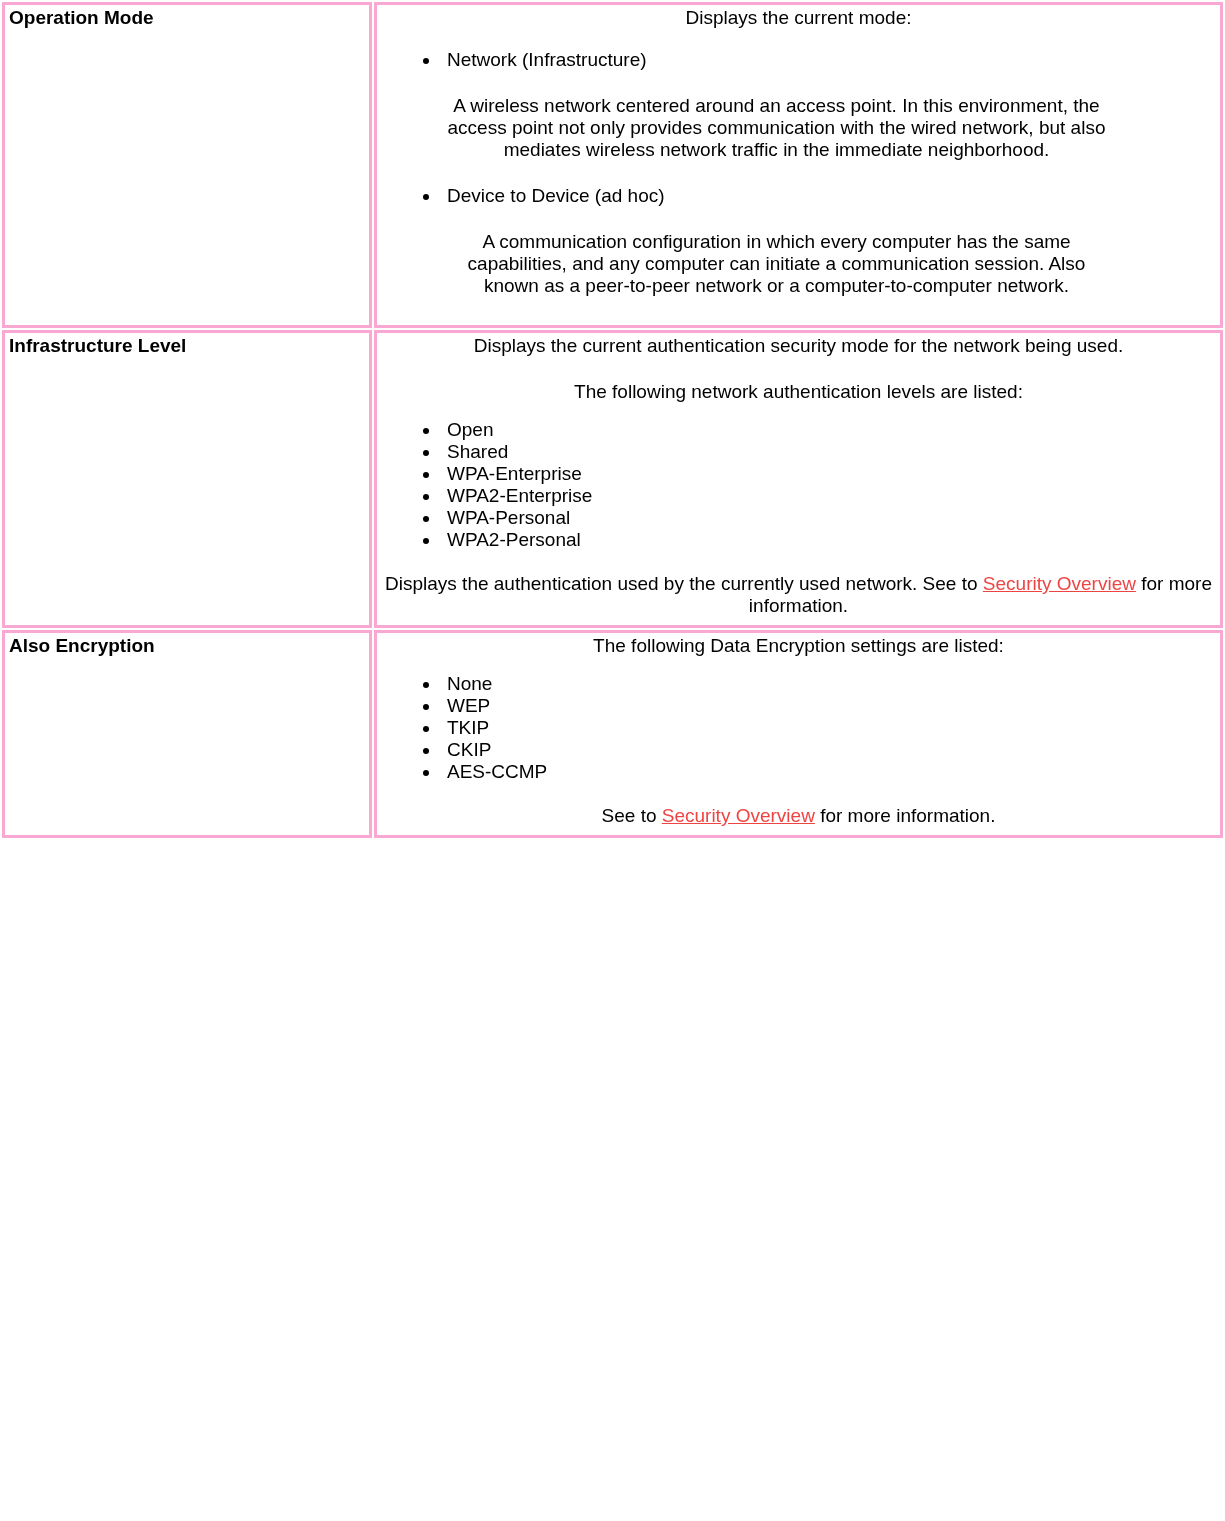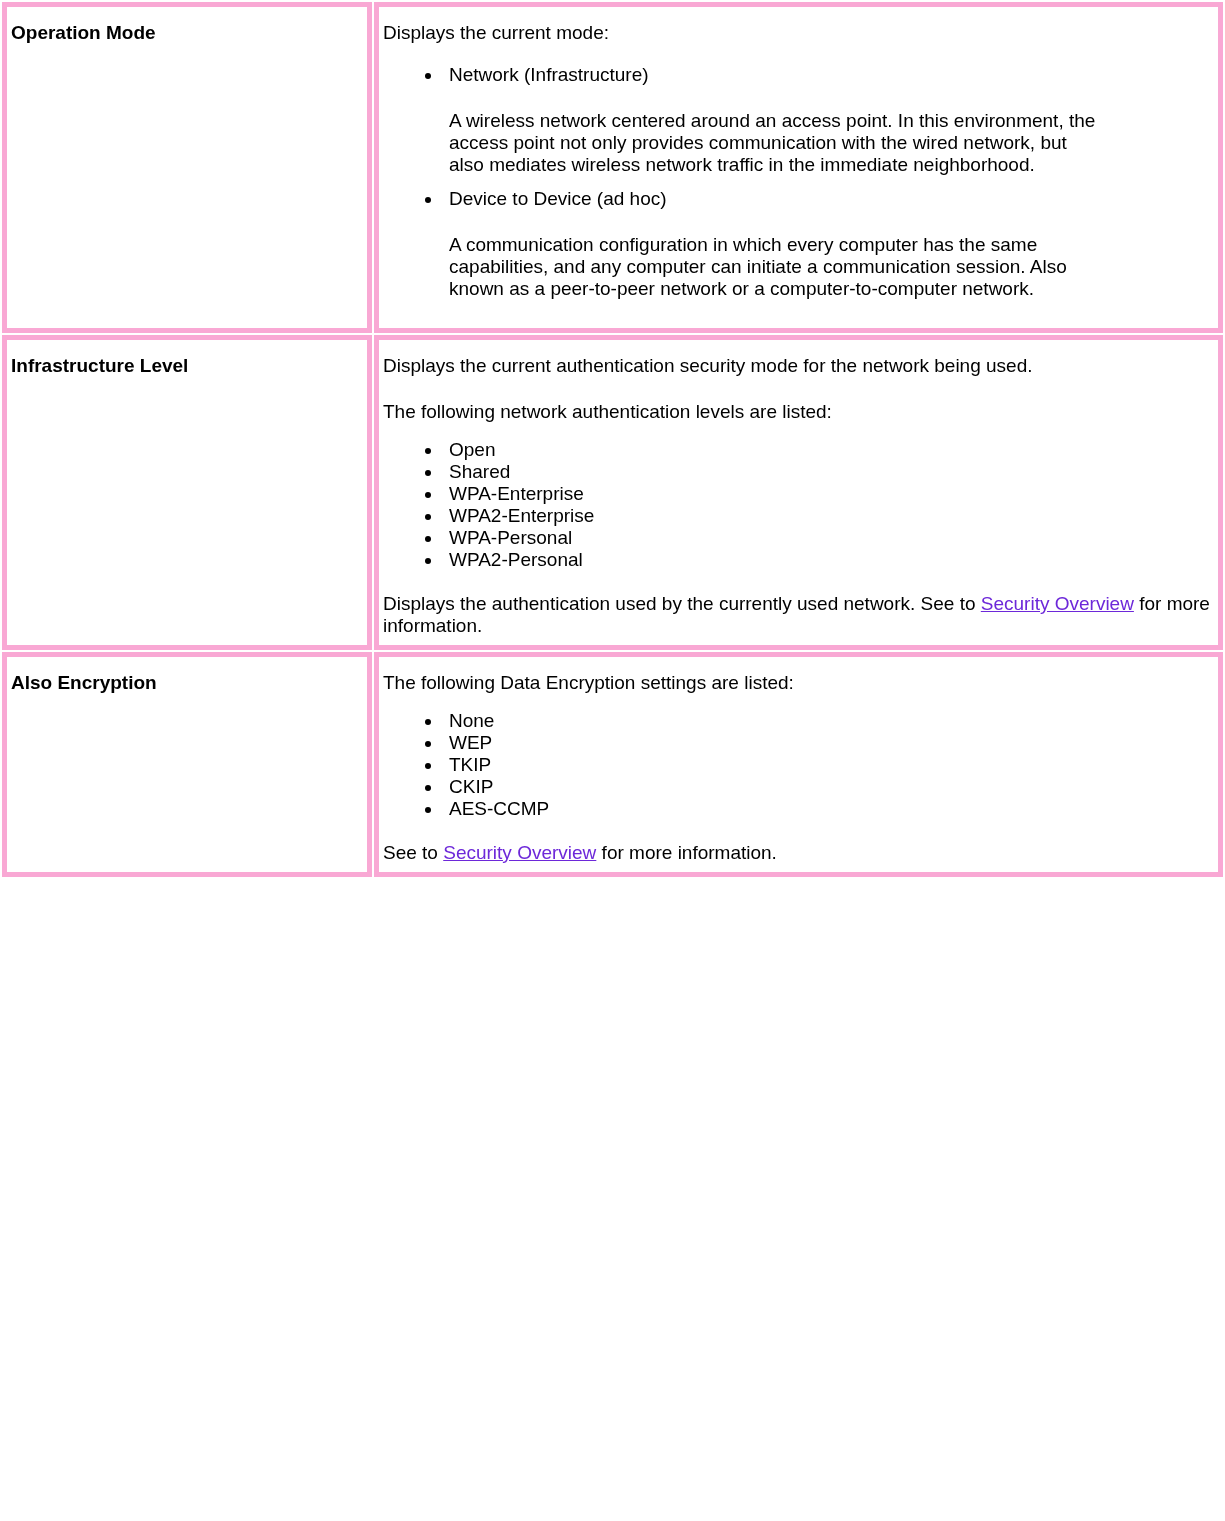--- a/index.html
+++ b/index.html
@@ -13,23 +13,23 @@
       background: #fff;
       color: #000;
       width: 1225px;
     }
     table {
       border-collapse: separate;
       border-spacing: 2px;
       width: 100%;
     }
     td {
-      border: 5px solid #f9a8d4;
+      border: 3px solid #f9a8d4;
       vertical-align: top;
-      padding: 15px 4px;
+      padding: 2px 4px;
     }
     td.label-cell {
       width: 370px;
       font-weight: bold;
     }
     td.desc-cell {
       padding-bottom: 8px;
     }
     ul {
       list-style-type: disc;
@@ -42,37 +42,38 @@
       margin-bottom: 22px;
     }
     ul.tight li {
       margin-bottom: 0;
     }
     ul li {
       margin-bottom: 0;
       padding-left: 6px;
     }
     ul.spaced > li {
-      margin-bottom: 12px;
+      margin-bottom: 24px;
     }
     ul.spaced > li:last-child {
       margin-bottom: 0;
     }
     .item-desc {
       margin-top: 24px;
       padding-right: 110px;
     }
     p {
       margin: 0;
+      text-align: center;
     }
     p.gap {
       margin-top: 24px;
     }
     a {
-      color: #6d28d9;
+      color: #ef4444;
       text-decoration: underline;
     }
   </style>
 </head>
 <body>
 
 <table>
   <tbody>
 
     <tr>

